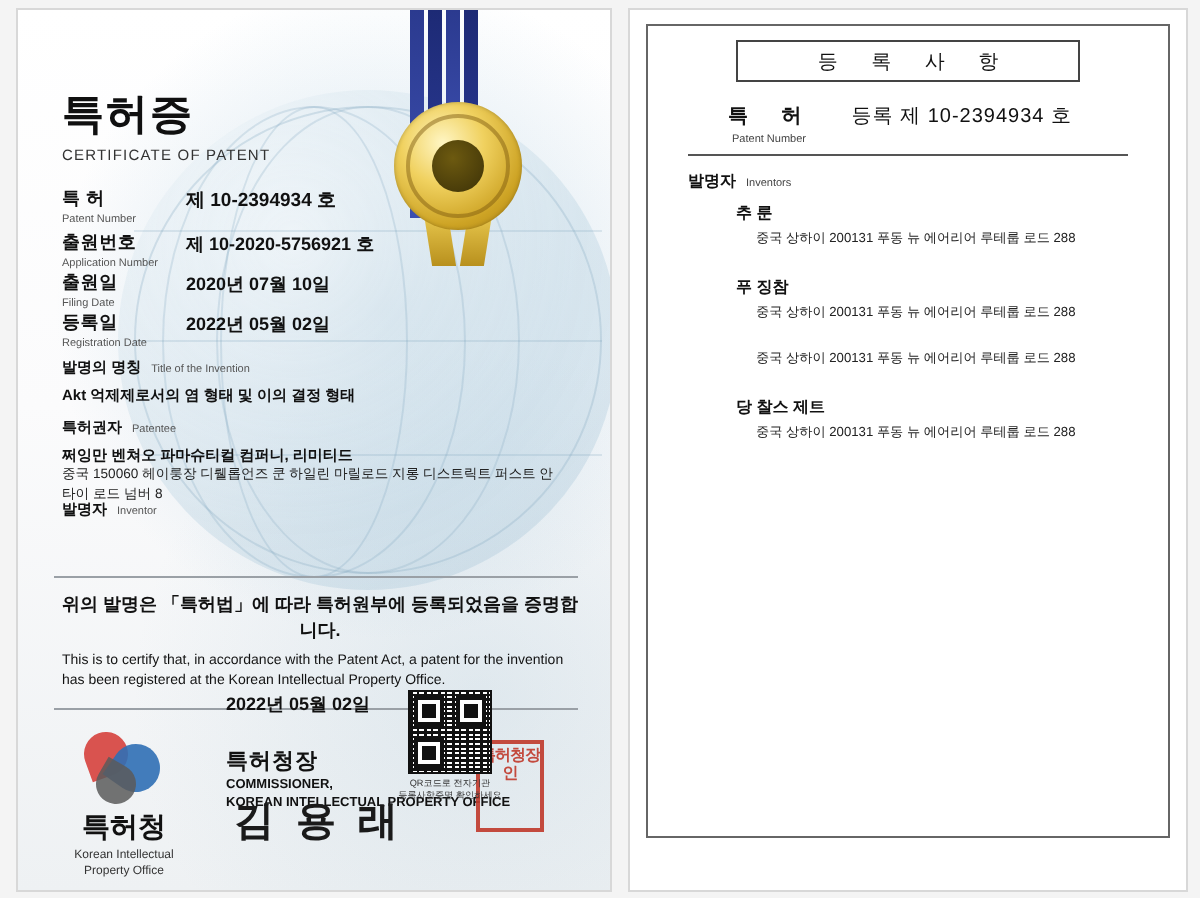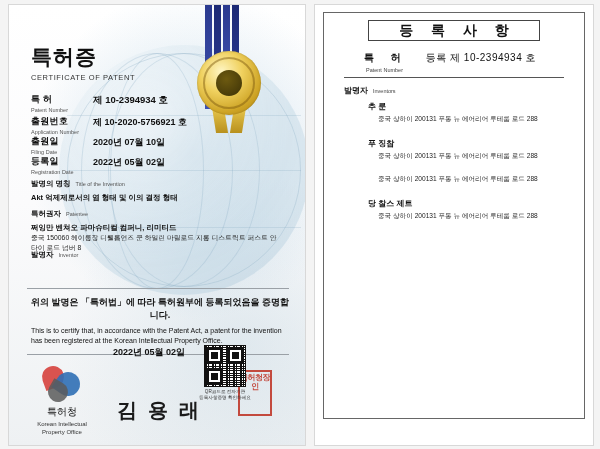--- a/index.html
+++ b/index.html
@@ -330,22 +330,22 @@
     transform: rotate(35deg);
     opacity: .9;
   }
   .kipo .mark .c {
     left: 8px; top: 20px; width: 20px; height: 20px;
     background: #5a5a5a;
     transform: rotate(120deg);
     opacity: .85;
   }
   .kipo .ko {
-    font-size: 10px;
-    font-weight: normal;
+    font-size: 14px;
+    font-weight: bold;
     color: #111;
   }
   .kipo .en {
     font-size: 6px;
     color: #333;
     line-height: 1.3;
     margin-top: 2px;
   }
 
   
@@ -415,22 +415,22 @@
     left: 44px;
     top: 7px;
     right: 44px;
     height: 19px;
     border: 1px solid #444;
     display: flex;
     align-items: center;
     justify-content: center;
   }
   .reg-title-box span {
-    font-size: 14px;
-    font-weight: bold;
+    font-size: 10px;
+    font-weight: normal;
     letter-spacing: 7px;
     color: #111;
     text-indent: 7px;
   }
   .reg-patno {
     position: absolute;
     left: 40px;
     top: 38px;
     right: 20px;
     font-size: 0;
@@ -585,20 +585,25 @@
         </div>
       </div>
 
       <div class="statement">
         <div class="ko">위의 발명은 「특허법」에 따라 특허원부에 등록되었음을 증명합니다.</div>
         <div class="en">This is to certify that, in accordance with the Patent Act, a patent for the invention has been registered at the Korean Intellectual Property Office.</div>
       </div>
 
       <div class="issue-date">2022년 05월 02일</div>
 
+      <div class="commissioner">
+        <div class="ko">특허청장</div>
+        <div class="en" style="white-space:pre-line">COMMISSIONER,
+KOREAN INTELLECTUAL PROPERTY OFFICE</div>
+      </div>
 
       <div class="sign">김 용 래</div>
 
       <div class="red-seal">특허청장인</div>
 
       <div class="kipo">
         <div class="mark">
           <span class="a"></span>
             <span class="b"></span>
             <span class="c"></span>

